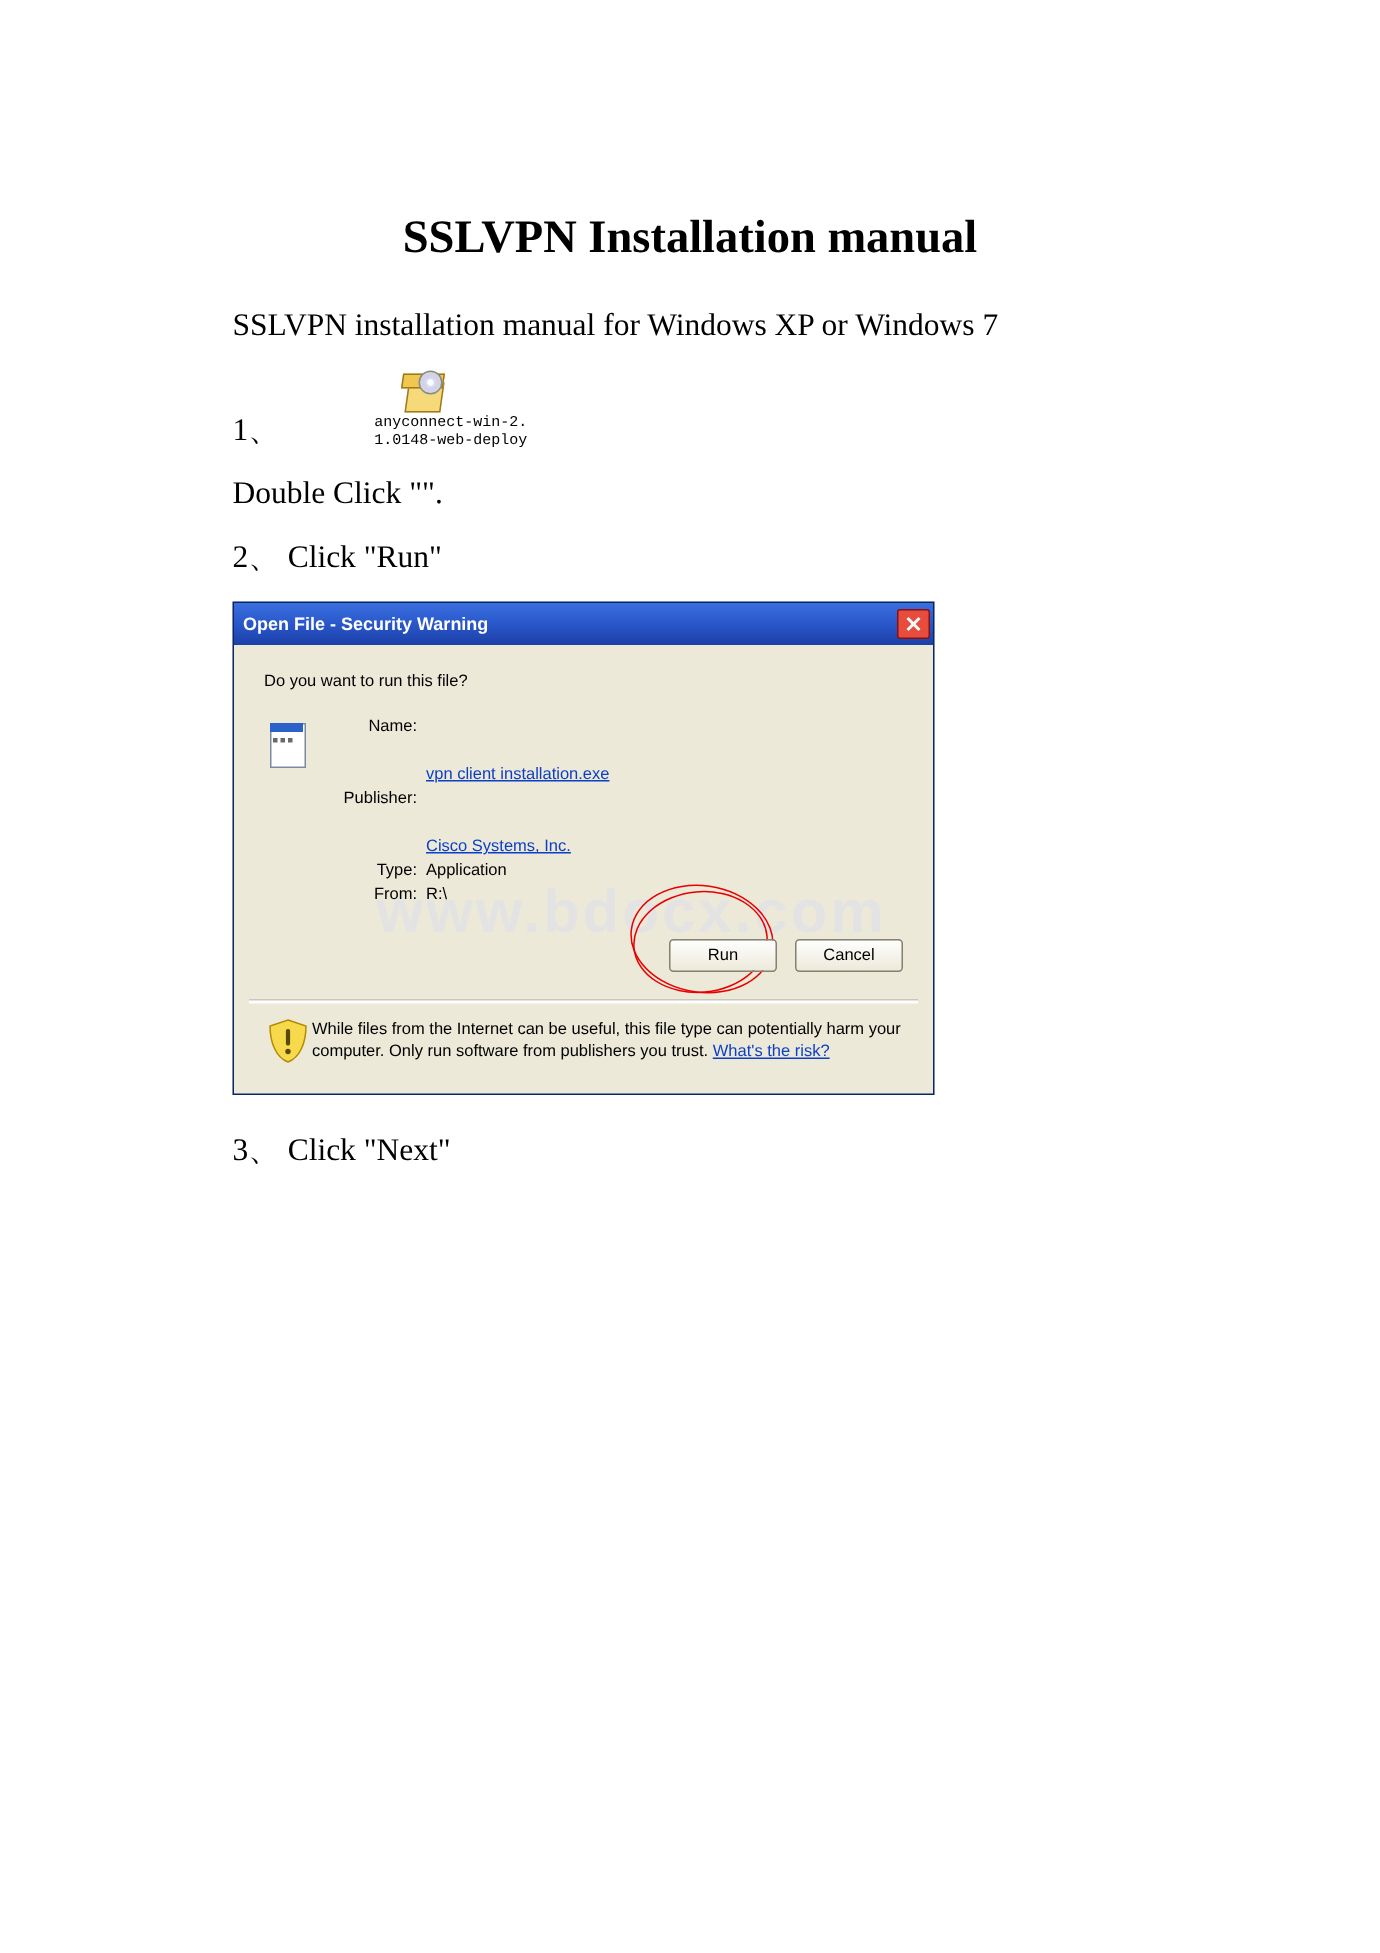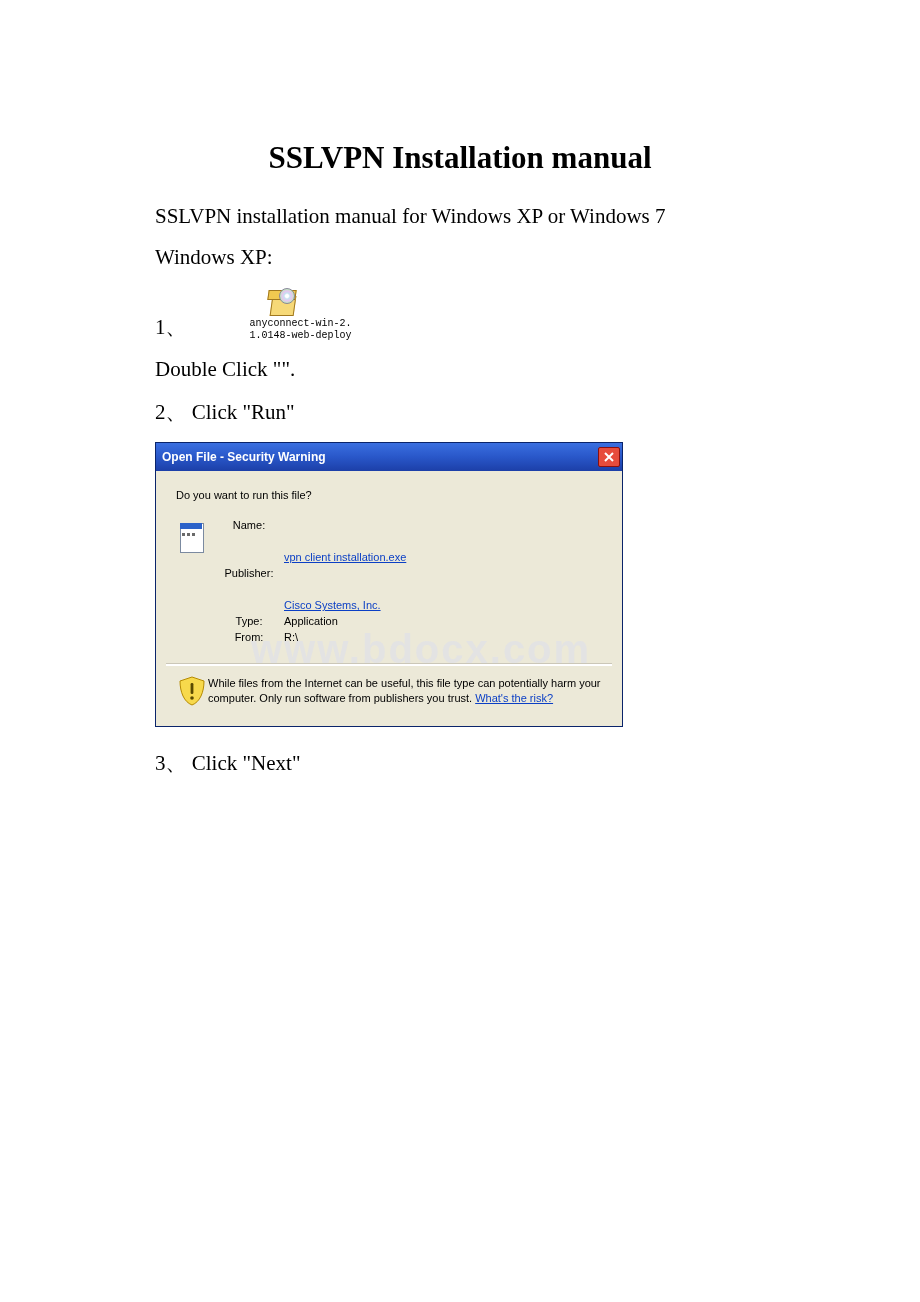--- a/index.html
+++ b/index.html
@@ -142,21 +142,21 @@
   }
   .exe-dots {
     position:absolute; left:11px; top:14px;
     width:3px; height:3px; background:#6a6a6a;
     box-shadow: 5px 0 0 #6a6a6a, -5px 0 0 #6a6a6a;
   }
   .xp-info-table {
     margin-top:2px;
   }
   .xp-info-table .row { display:flex; padding:2px 0;}
-  .xp-info-table .label { width:58px; text-align:center; padding-right:6px;}
+  .xp-info-table .label { width:58px; text-align:right; padding-right:6px;}
   .xp-link { color:#0B3FC5; text-decoration:underline; cursor:pointer;margin-top:32px;}
   .xp-buttons {
     display:flex;
     justify-content:flex-end;
     gap:12px;
     margin:22px 4px 4px 0;
     position:relative;
   }
   .xp-btn {
     width:72px; height:22px;
@@ -215,21 +215,20 @@
     white-space:nowrap;
   }
 </style>
 </head>
 <body>
 
 <div class="page">
   <h1>SSLVPN Installation manual</h1>
 
   <p class="body-line">SSLVPN installation manual for Windows XP or Windows 7</p>
-  <p class="body-line">Windows XP:</p>
 
   <div class="step-line">
     <span class="step-number">1、</span>
     <span class="file-icon-group">
       <span class="file-icon-vis">
         <span class="box-body"></span>
           <span class="box-top"></span>
           <span class="disc"></span>
       </span>
       <span class="file-icon-caption">anyconnect-win-2.
@@ -276,20 +275,26 @@
             <div class="row">
               <span class="label">Type:</span>
               <span>Application</span>
             </div>
             <div class="row">
               <span class="label">From:</span>
               <span>R:\</span>
             </div>
           </div>
         </div>
+        <div class="xp-buttons">
+          <span class="red-circle circle-1"></span>
+          <span class="red-circle circle-2"></span>
+          <button class="xp-btn">Run</button>
+          <button class="xp-btn">Cancel</button>
+        </div>
         <div class="xp-sep"></div>
         <div class="xp-warn-row">
           <span class="shield">
             <svg viewBox="0 0 28 30">
               <path d="M14 1 L26 5 C26 16 22 26 14 29 C6 26 2 16 2 5 Z" fill="#F7D94C" stroke="#B58A00" stroke-width="1"></path>
               <rect x="12.6" y="7" width="2.8" height="11" rx="1.2" fill="#5a4a00"></rect>
               <circle cx="14" cy="22" r="1.8" fill="#5a4a00"></circle>
             </svg>
           </span>
           <div class="xp-warn-text">

